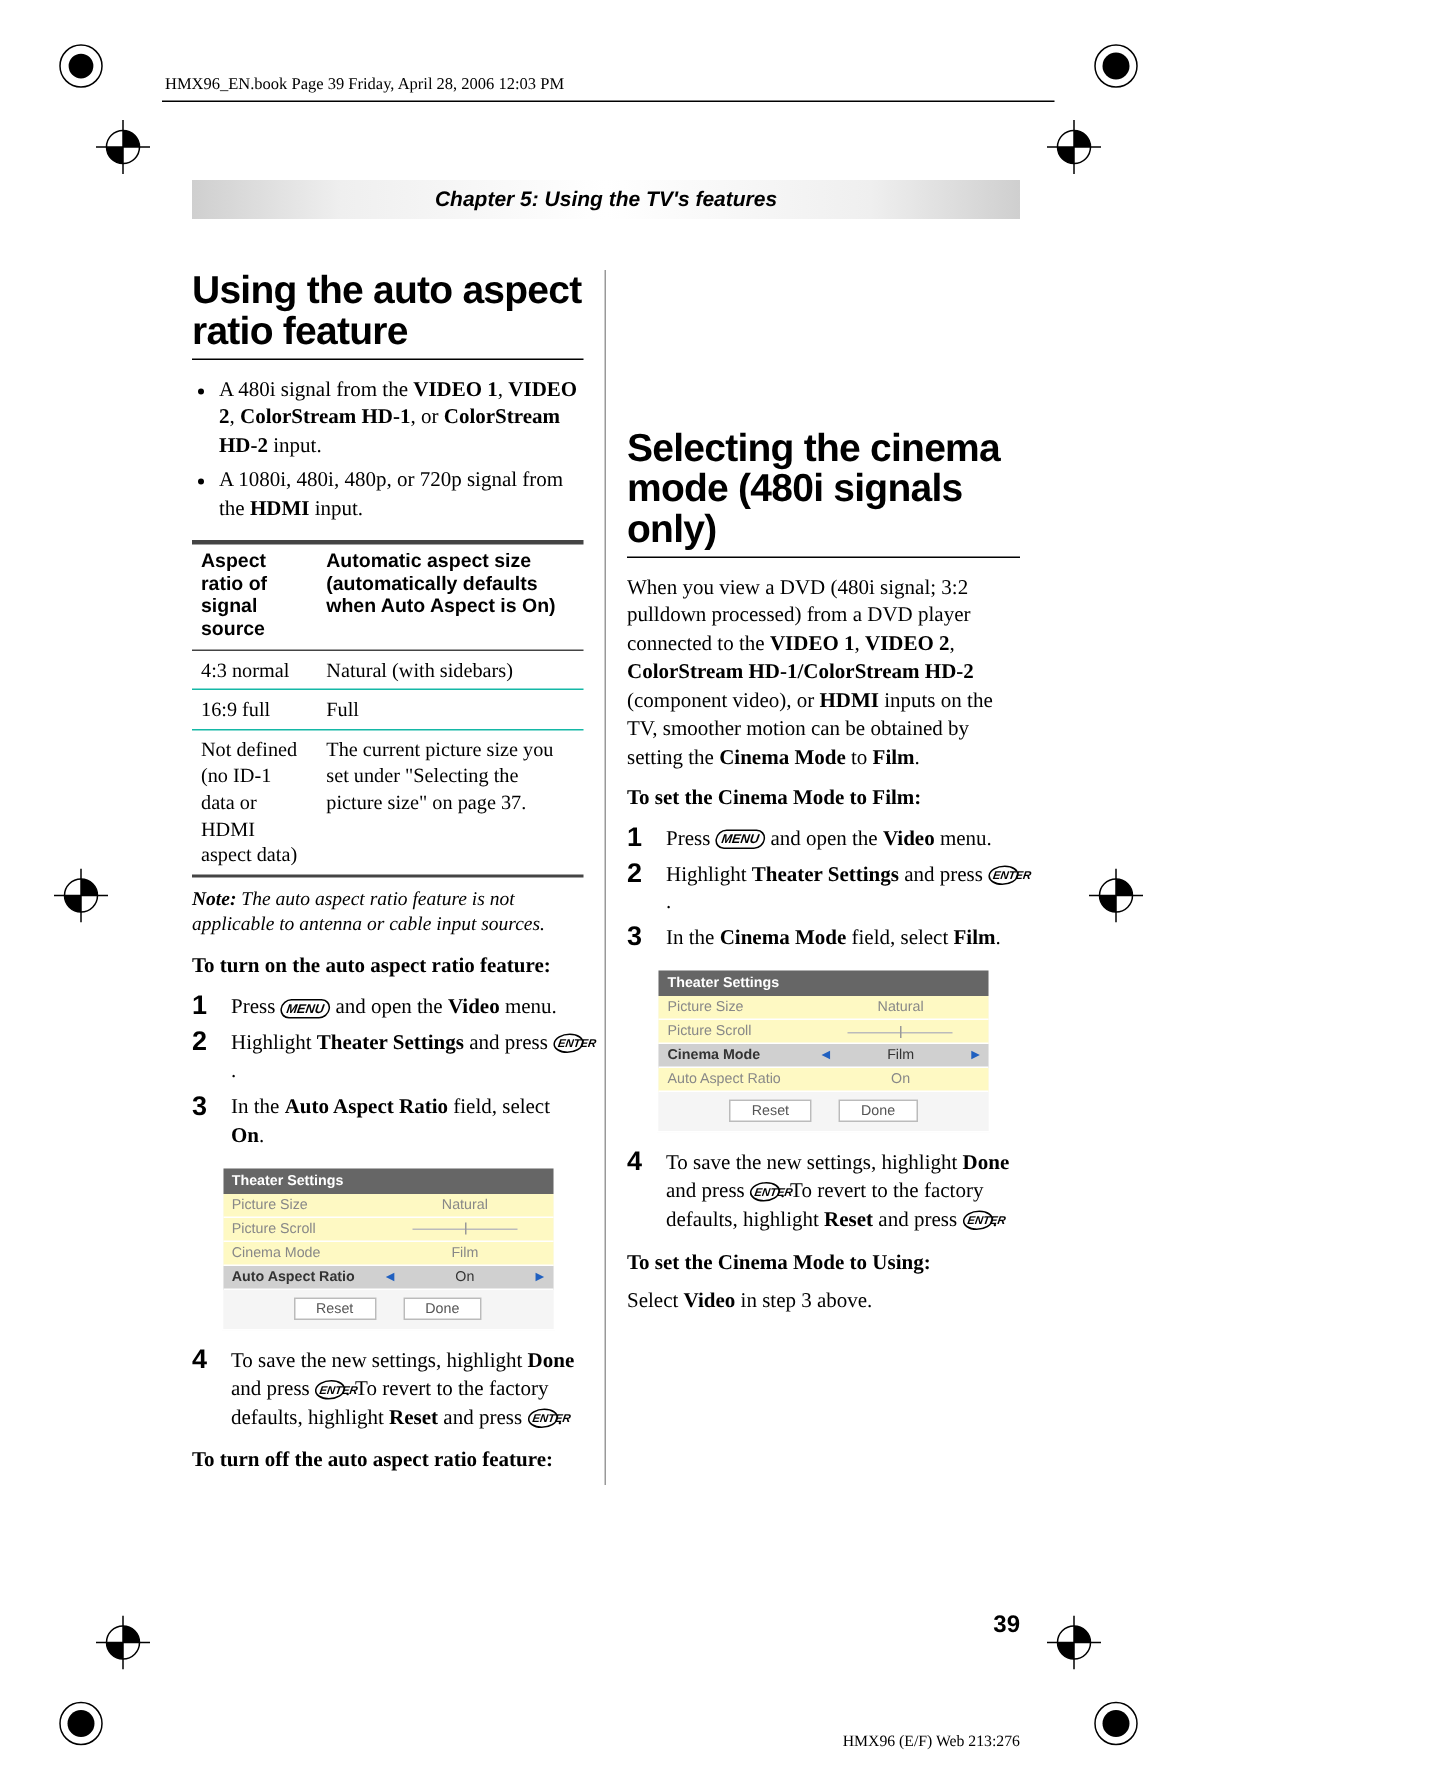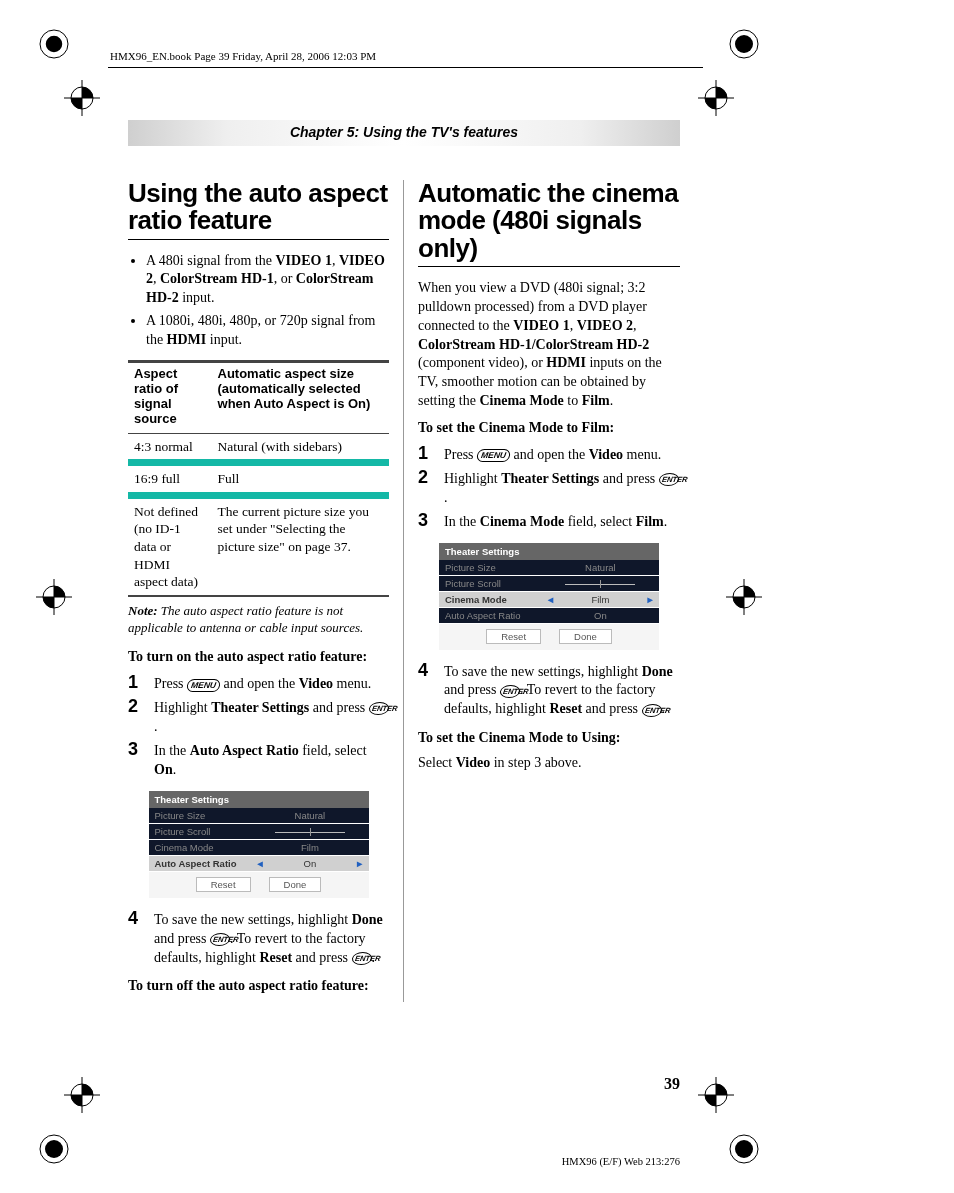--- a/index.html
+++ b/index.html
@@ -55,20 +55,21 @@
     font-weight:bold;
     font-style:italic;
     font-size:14px;
     padding:4px 0 6px;
     margin-bottom:34px;
   }
 
   .columns {
     display:flex;
     gap:0;
+    align-items:center;
   }
   .col {
     width:50%;
     box-sizing:border-box;
   }
   .col.left { padding-right:14px; border-right:1px solid #999; }
   .col.right { padding-left:14px; }
 
   h1 {
     font-family: Arial, Helvetica, sans-serif;
@@ -101,21 +102,21 @@
     font-weight:bold;
     font-size:13px;
     padding:4px 6px 6px;
     vertical-align:top;
     border-bottom:1.5px solid #444;
     line-height:1.15;
   }
   table.aspect td {
     padding:4px 6px;
     vertical-align:top;
-    border-bottom:7px solid #14b8a6;
+    border-bottom:1px solid #14b8a6;
     line-height:1.3;
   }
   table.aspect tr:last-child td { border-bottom:none; }
   table.aspect th:first-child, table.aspect td:first-child { width:32%; }
 
   .note { font-size:13px; font-style:italic; line-height:1.3; margin:6px 0 12px;}
   .note b { font-style:italic; font-weight:bold; }
 
   ol.steps { list-style:none; margin:6px 0 10px; padding:0; font-size:14px; }
   ol.steps li { display:flex; align-items:flex-start; margin:3px 0; line-height:1.35; }
@@ -141,21 +142,21 @@
   .tv-menu .title {
     background:#666;
     color:#fff;
     font-weight:bold;
     padding:3px 6px;
   }
   .tv-menu .row {
     display:flex;
     align-items:center;
     padding:2px 0;
-    background:#0f172a;
+    background:#fef9c3;
     border-bottom:1px solid #fff;
   }
   .tv-menu .row .label { width:44%; padding-left:6px; color:#888;}
   .tv-menu .row .value { flex:1; text-align:center; color:#888; position:relative;}
   .tv-menu .row.highlight { background:#d0d0d0; }
   .tv-menu .row.highlight .label { color:#333; font-weight:bold;}
   .tv-menu .row.highlight .value { color:#333; }
   .tv-menu .row.highlight .arrow { color:#2060c0; font-weight:bold; padding:0 4px;}
   .tv-menu .slider {
     display:inline-block;
@@ -188,21 +189,21 @@
     vertical-align:middle;
     line-height:11px;
     transform:skewX(-8deg);
     font-style:italic;
   }
   .enter-pill { font-size:7.5px; padding:0 2px; border-radius:50%; width:14px; text-align:center;}
 
   .page-num {
     position:absolute;
     bottom:0; right:0;
-    font-family: Liberation Serif, serif;
+    font-family: Liberation Sans, sans-serif;
     font-weight:900;
     font-size:16px;
   }
   .footer-code {
     position:absolute;
     right:118px;
     bottom:26px;
     font-size:10.5px;
     font-family:"Times New Roman", serif;
   }
@@ -311,21 +312,21 @@
           </li>
           <li>
             <span>A 1080i, 480i, 480p, or 720p signal from the </span><span class="bold">HDMI</span><span> input.</span>
           </li>
         </ul>
 
         <table class="aspect">
           <tbody>
               <tr>
             <th>Aspect ratio of signal source</th>
-            <th>Automatic aspect size (automatically selected when Auto Aspect is On)</th>
+            <th>Automatic aspect size (automatically defaults when Auto Aspect is On)</th>
           </tr>
           <tr>
                 <td>4:3 normal</td>
                 <td>Natural (with sidebars)</td>
               </tr>
           <tr>
                 <td>16:9 full</td>
                 <td>Full</td>
               </tr>
           <tr>
@@ -386,21 +387,21 @@
           <li>
               <span class="num">4</span>
               <span class="txt"><span>To save the new settings, highlight </span><span class="bold">Done</span><span> and press </span><span class="enter-pill">ENTER</span><span>. To revert to the factory defaults, highlight </span><span class="bold">Reset</span><span> and press </span><span class="enter-pill">ENTER</span><span>.</span></span>
             </li>
         </ol>
 
         <p class="subhead">To turn off the auto aspect ratio feature:</p>
       </div>
 
       <div class="col right">
-        <h1>Automatic the cinema mode (480i signals only)</h1>
+        <h1>Selecting the cinema mode (480i signals only)</h1>
         <div class="rule-heavy"></div>
 
         <p>
           <span>When you view a DVD (480i signal; 3:2 pulldown processed) from a DVD player connected to the </span><span class="bold">VIDEO 1</span>, <span class="bold">VIDEO 2</span>, <span class="bold">ColorStream HD-1/ColorStream HD-2</span><span> (component video), or </span><span class="bold">HDMI</span><span> inputs on the TV, smoother motion can be obtained by setting the </span><span class="bold">Cinema Mode</span><span> to </span><span class="bold">Film</span><span>.</span>
         </p>
 
         <p class="subhead">To set the Cinema Mode to Film:</p>
 
         <ol class="steps">
           <li>

